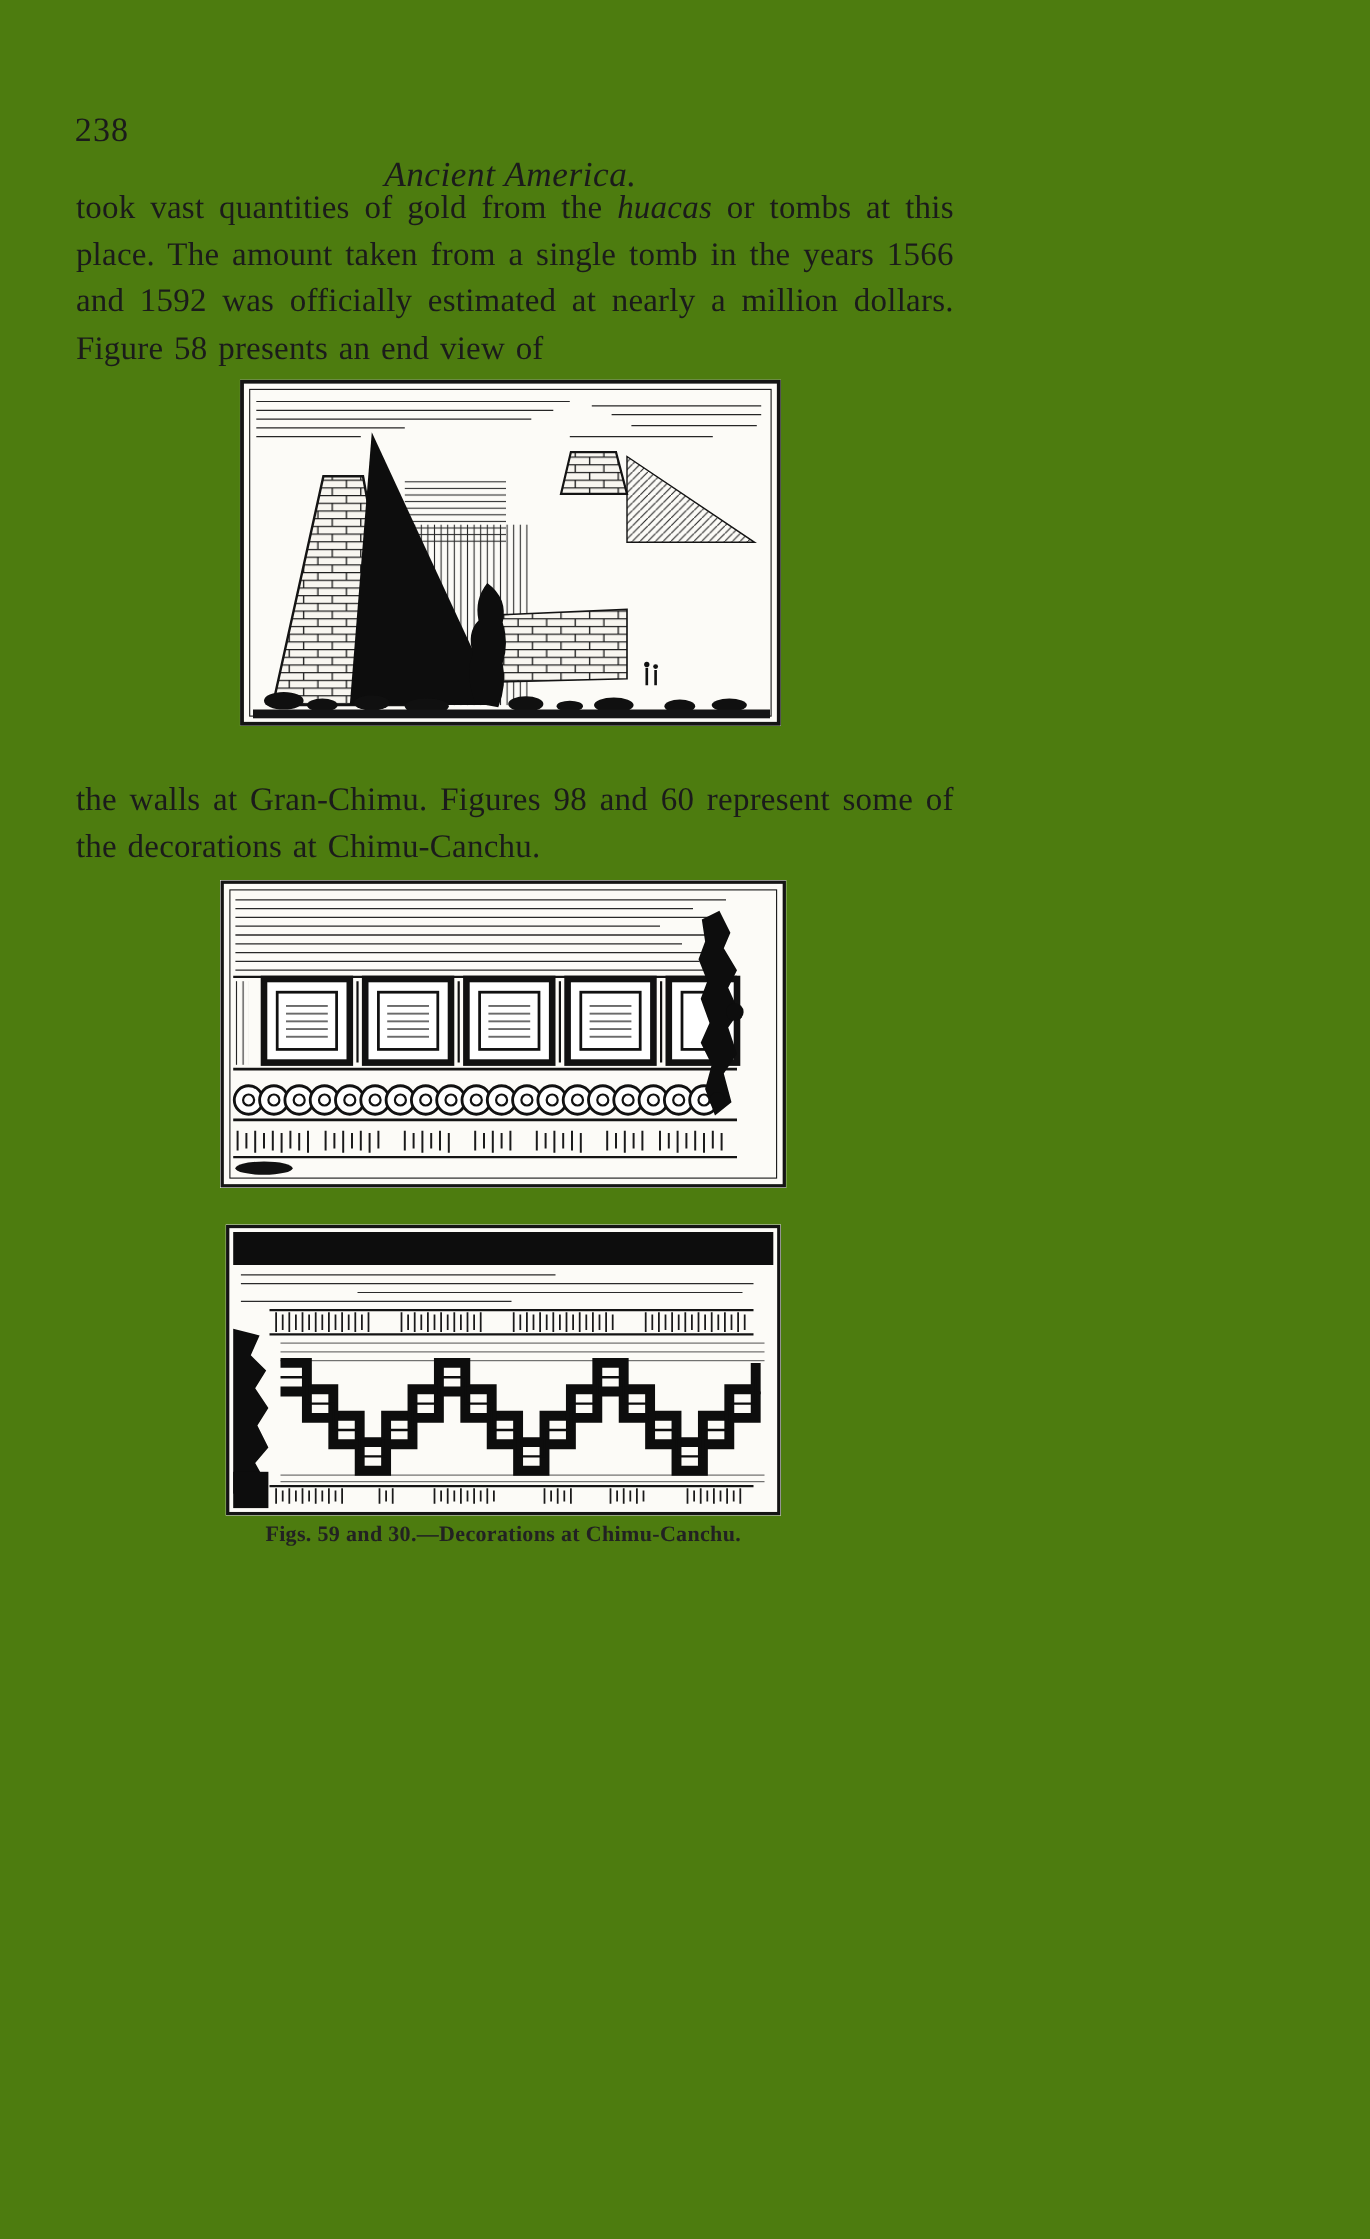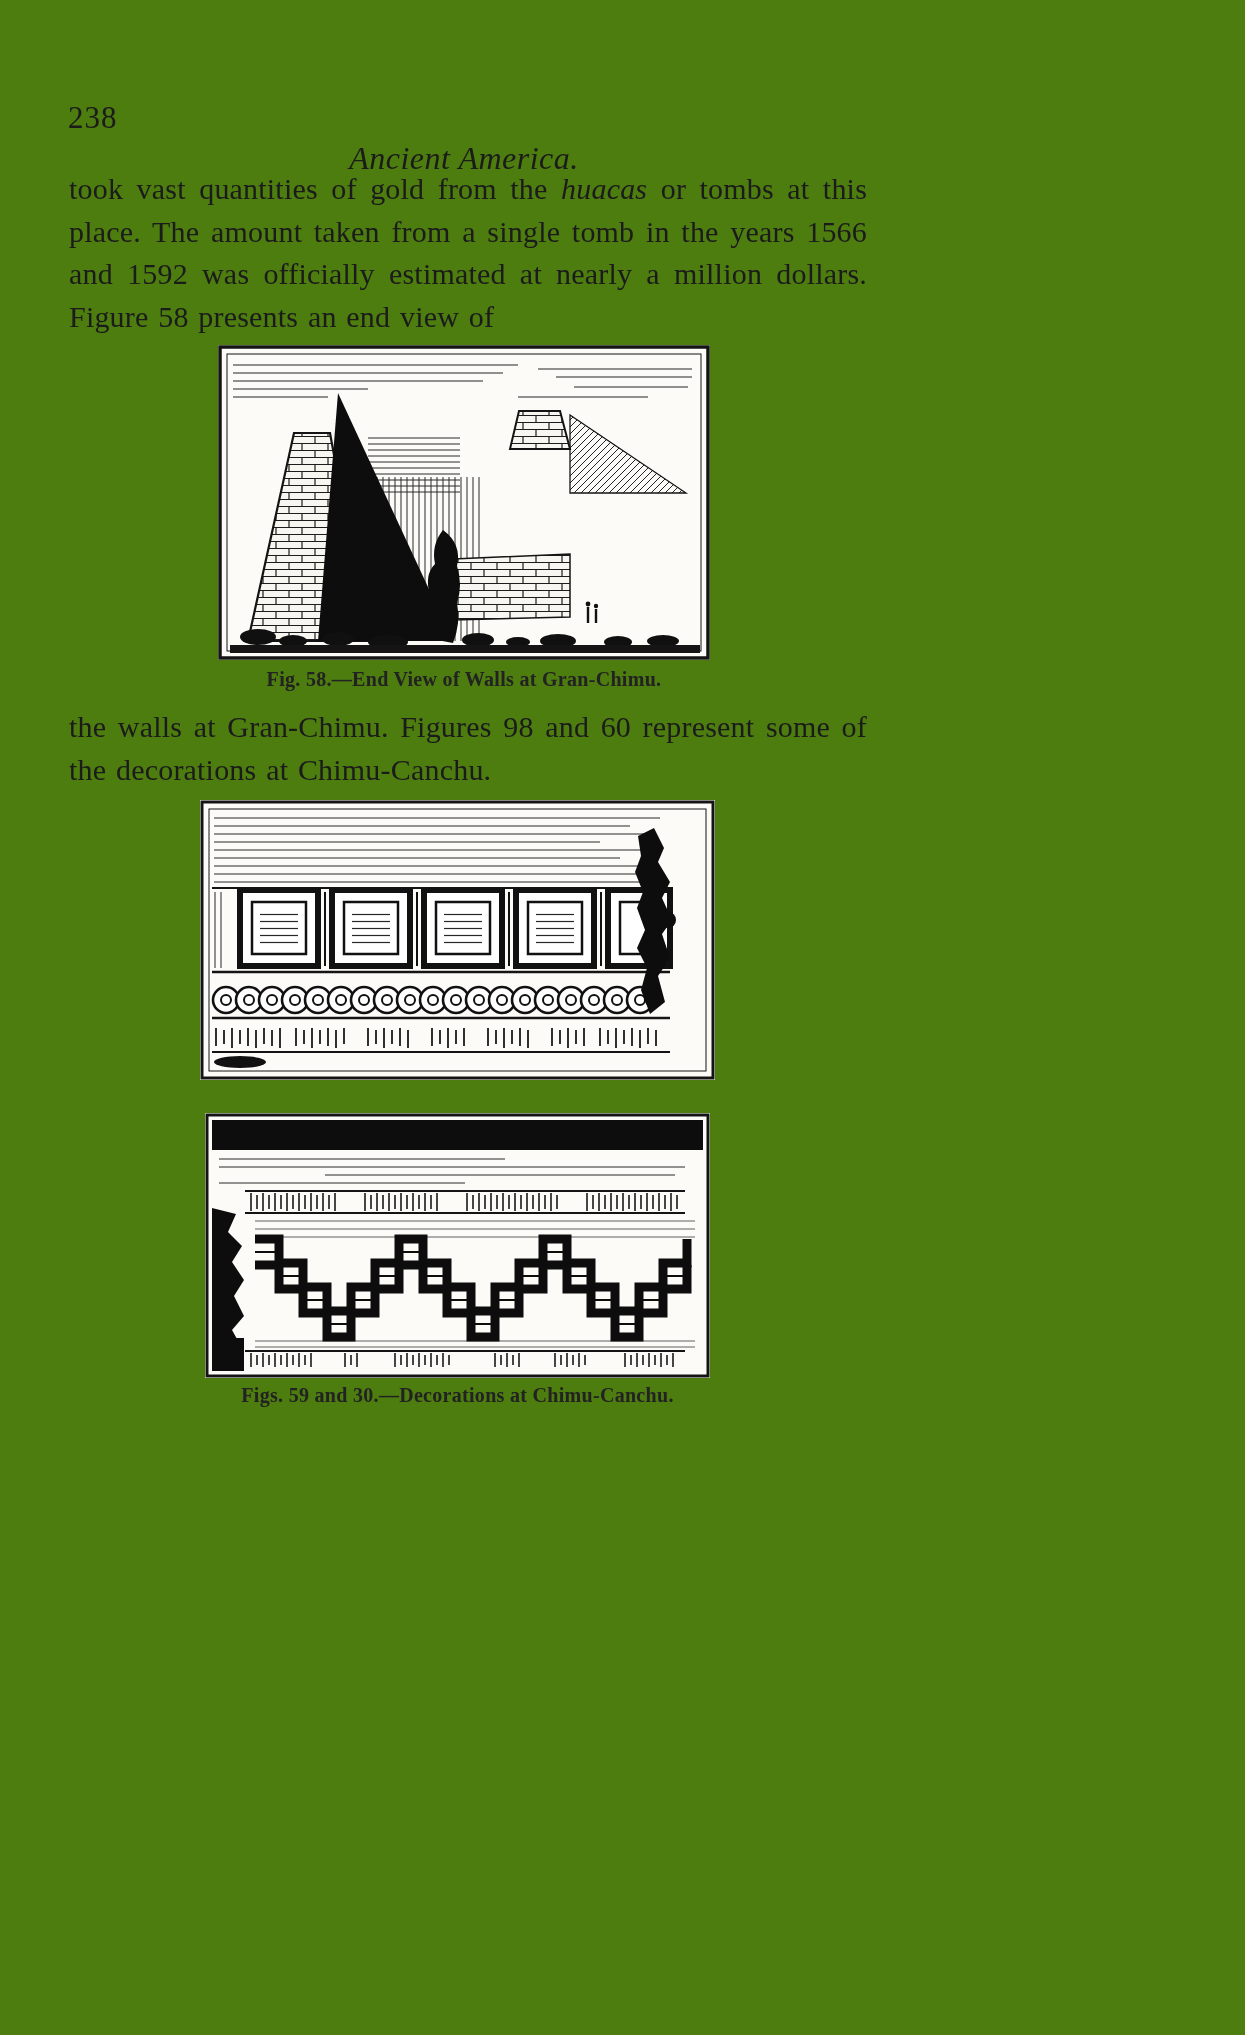--- a/index.html
+++ b/index.html
@@ -128,21 +128,20 @@
         <ellipse cx="260" cy="295" rx="16" ry="7"></ellipse>
         <ellipse cx="300" cy="297" rx="12" ry="5"></ellipse>
         <ellipse cx="340" cy="296" rx="18" ry="7"></ellipse>
         <ellipse cx="400" cy="297" rx="14" ry="6"></ellipse>
         <ellipse cx="445" cy="296" rx="16" ry="6"></ellipse>
       </g>
       <rect x="12" y="300" width="470" height="8" fill="#151515"></rect>
     </svg>
   </figure>
 
-  <div class="caption cap58">Fig. 58.—End View of Walls at Gran-Chimu.</div>
 
   <p class="body para2">the walls at Gran-Chimu.  Figures 98 and 60 represent some of the decorations at Chimu-Canchu.</p>
 
   <figure class="fig fig59">
     <svg viewBox="0 0 515 280" xmlns="http://www.w3.org/2000/svg">
       <defs>
         <pattern id="p59hh" width="9" height="7" patternUnits="userSpaceOnUse">
           <path d="M0 3.5 H9" stroke="#262626" stroke-width="1.2"></path>
         </pattern>
         <pattern id="p59hv" width="6" height="8" patternUnits="userSpaceOnUse">

